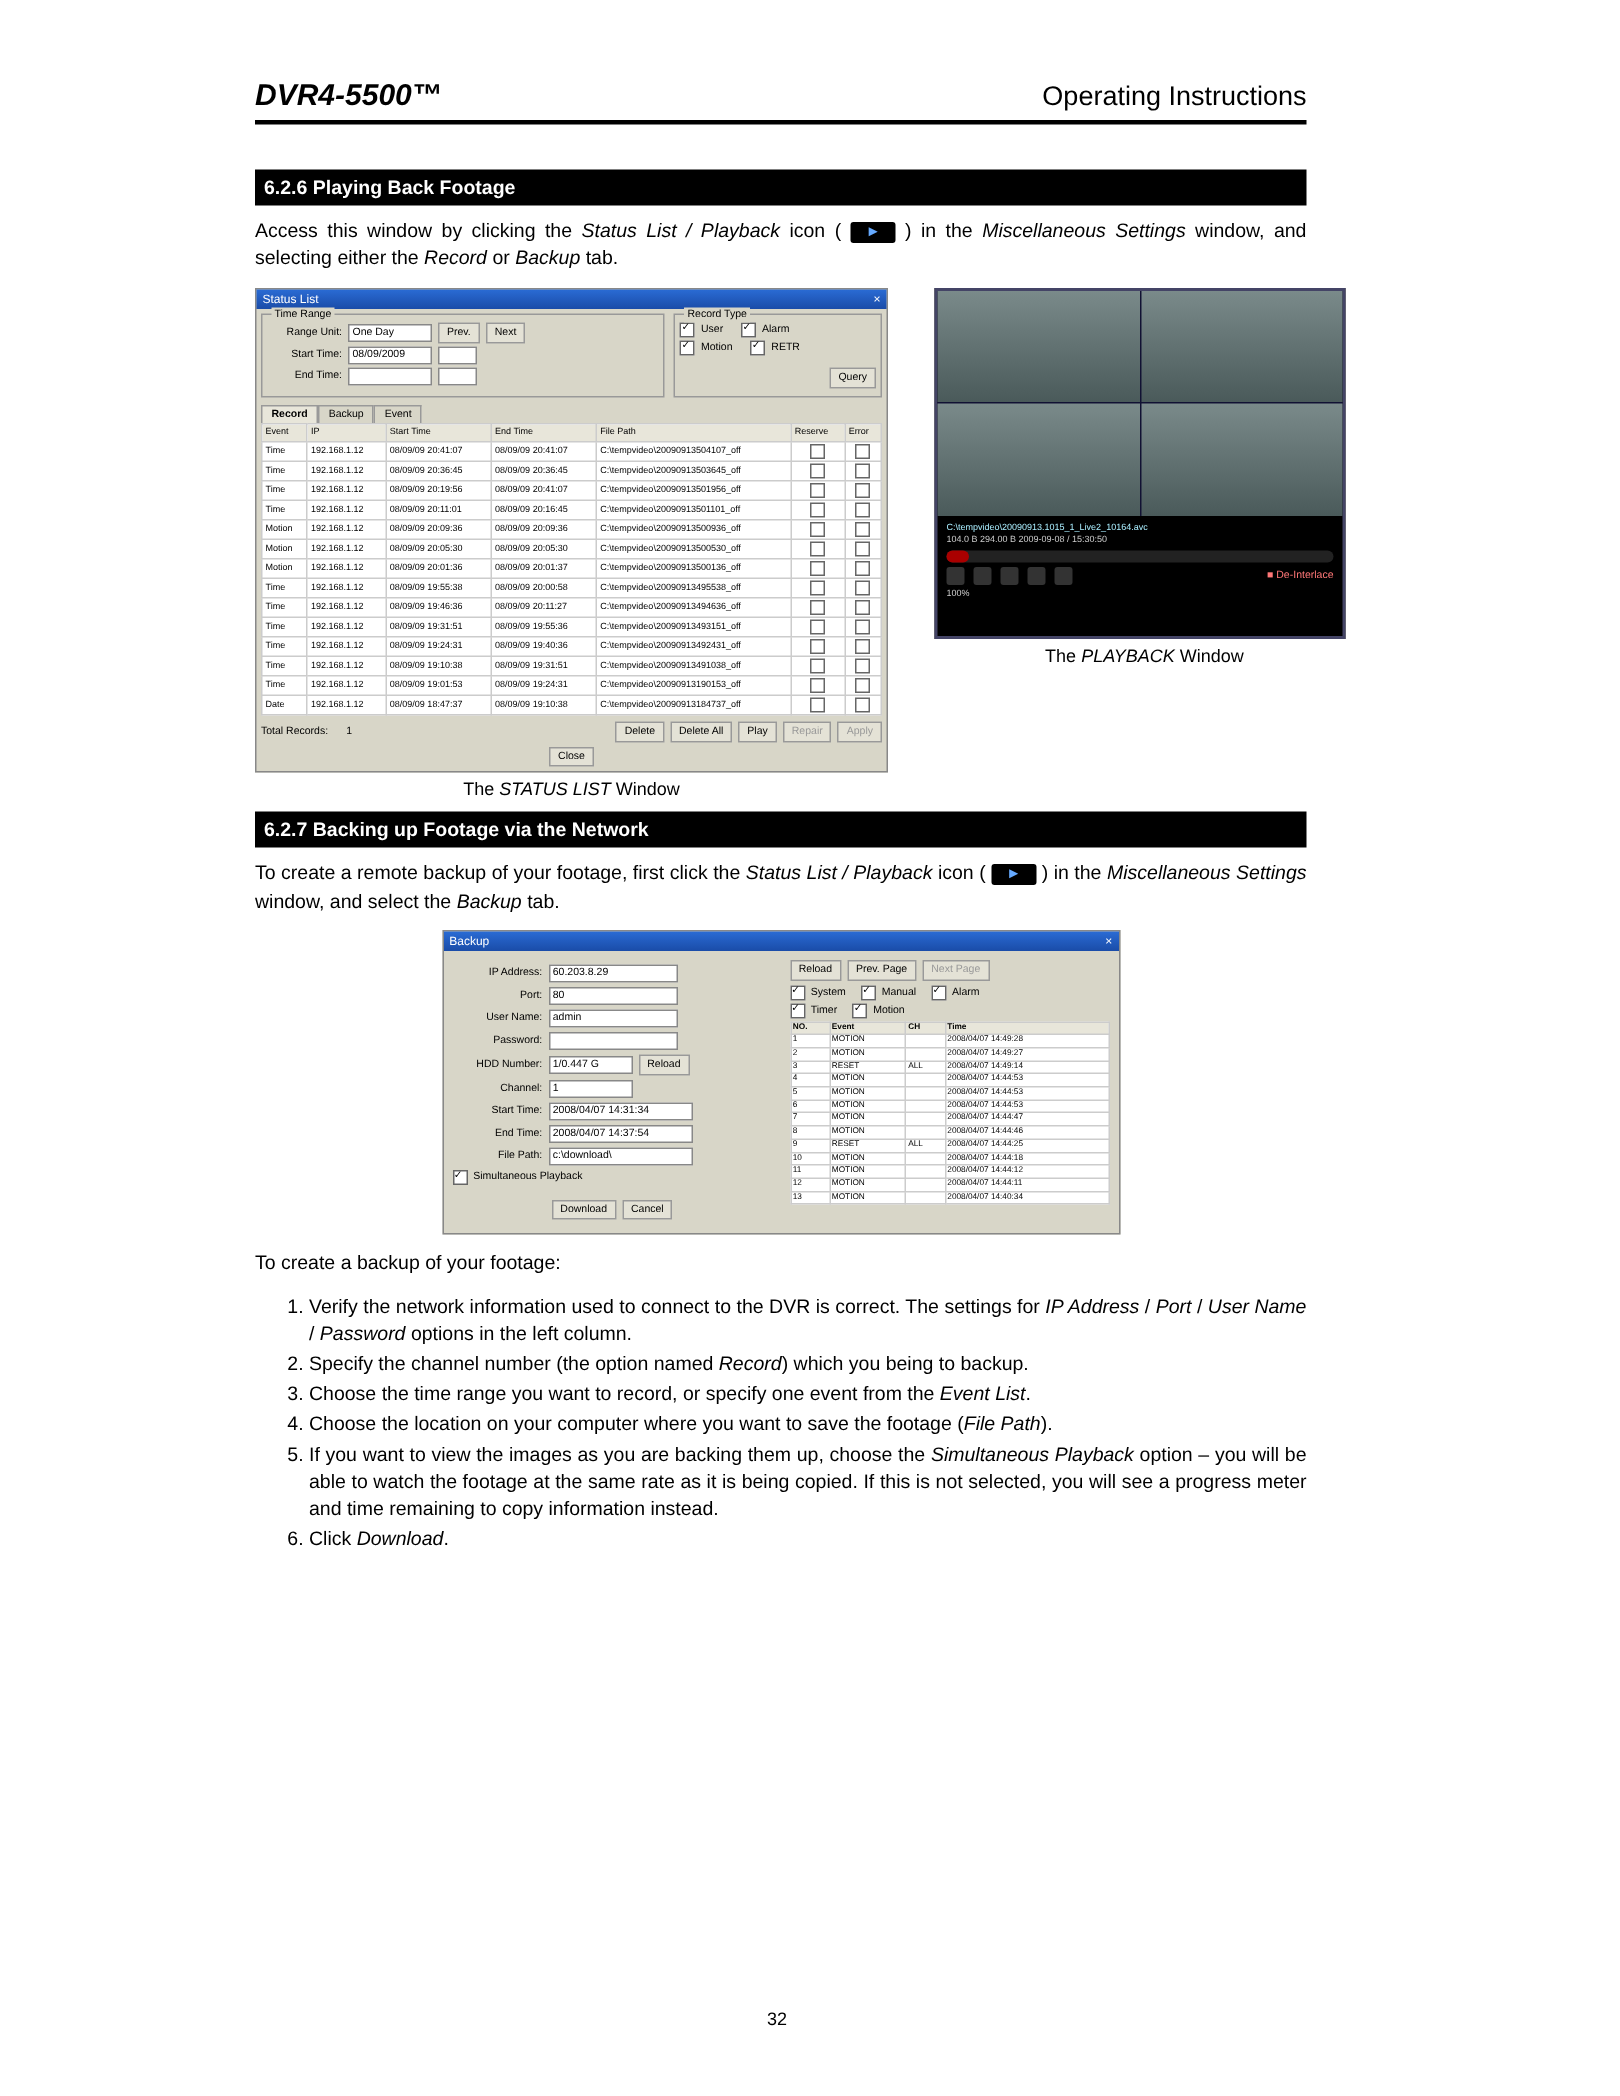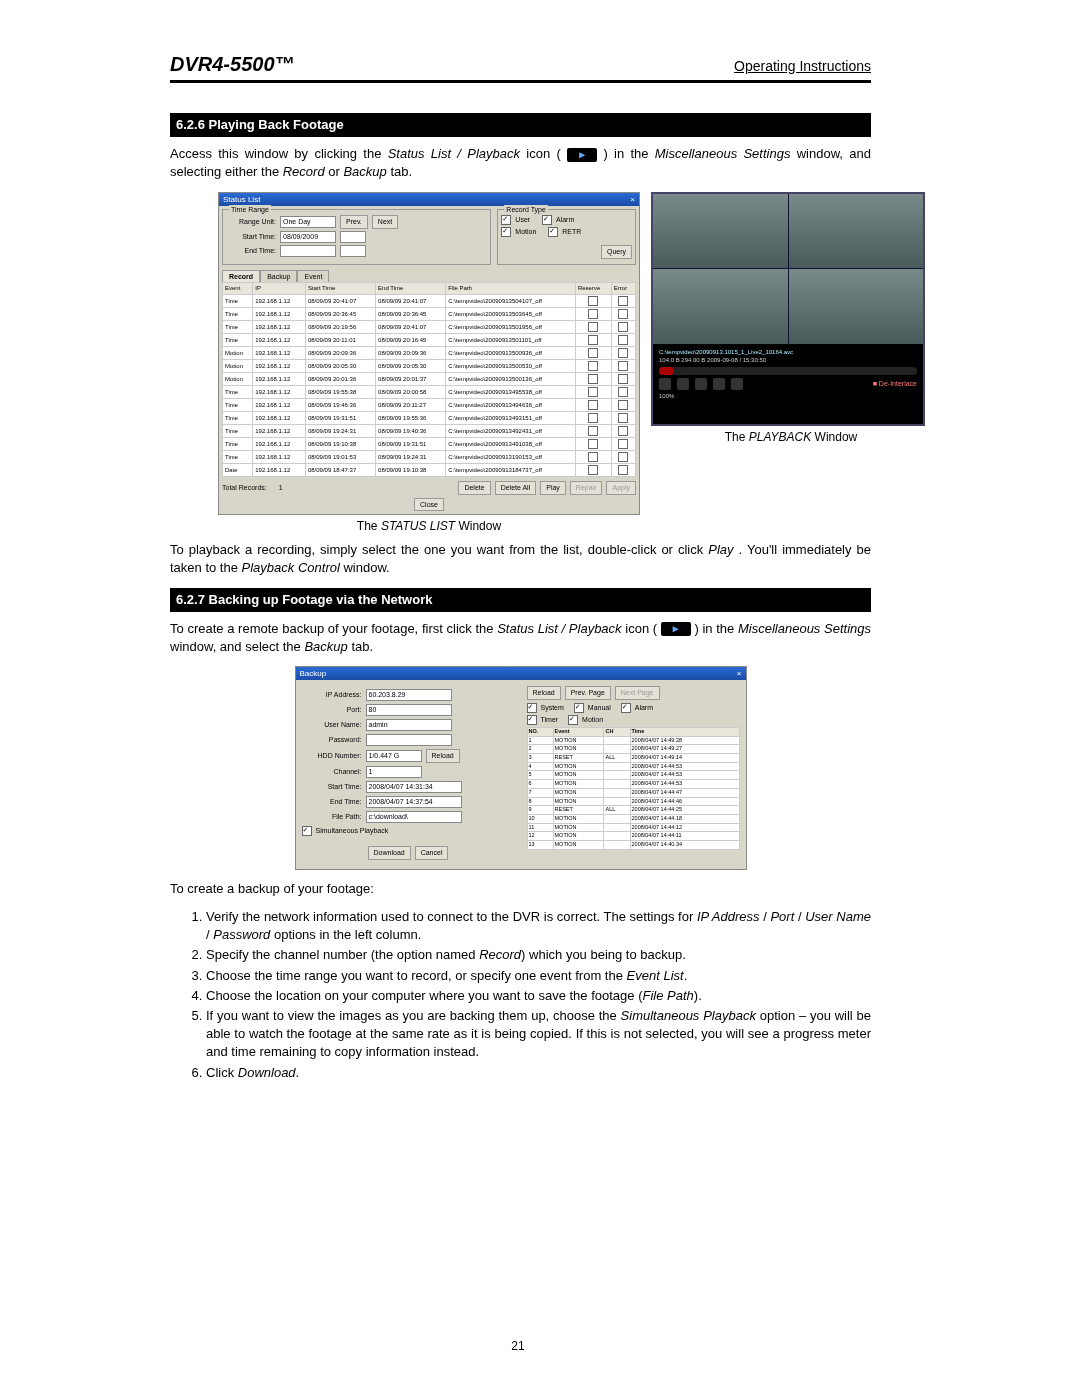--- a/index.html
+++ b/index.html
@@ -25,22 +25,21 @@
     border-bottom: 3px solid #000;
     padding-bottom: 2px;
     margin-bottom: 30px;
   }
   .header-left {
     font-weight: bold;
     font-style: italic;
     font-size: 20px;
   }
   .header-right {
-    font-size: 14px;
-    text-decoration: underline;
+    font-size: 18px;
   }
   .section-bar {
     background: #000;
     color: #fff;
     font-weight: bold;
     font-size: 13px;
     padding: 3px 6px;
     margin: 6px 0 8px 0;
   }
   .para {
@@ -61,23 +60,23 @@
   .icon-inline::after {
     content: "►";
     color: #6af;
     font-size: 10px;
     position: absolute;
     left: 50%; top: 50%;
     transform: translate(-50%, -50%);
   }
   .fig-row {
     display: flex;
+    gap: 20px;
     align-items: flex-start;
     margin-bottom: 6px;
-    margin-left: 48px;
   }
   .fig-col { flex: 1; text-align: center; }
   .caption { font-size: 12px; margin-top: 3px; text-align: center; }
 
   
   .win-status {
     width: 420px;
     background: #d8d6c8;
     border: 1px solid #888;
     font-size: 7px;
@@ -472,27 +471,20 @@
             <span class="ci"></span>
             <span class="ded">■ <span>De-Interlace</span></span>
           </div>
           <div style="font-size:6px;margin-top:2px;">100%</div>
         </div>
       </div>
       <div class="caption">The <em>PLAYBACK</em> Window</div>
     </div>
   </div>
 
-  <div class="para">
-    <span>To playback a recording, simply select the one you want from the list, double-click or click </span>
-    <em>Play</em>
-    <span>. You'll immediately be taken to the </span>
-    <em>Playback Control</em>
-    <span> window.</span>
-  </div>
 
   <div class="section-bar">6.2.7 Backing up Footage via the Network</div>
 
   <div class="para">
     <span>To create a remote backup of your footage, first click the </span>
     <em>Status List / Playback</em>
     <span> icon (</span>
     <span class="icon-inline"></span>
     <span>) in the </span>
     <em>Miscellaneous Settings</em>
@@ -678,14 +670,14 @@
       <span>Choose the location on your computer where you want to save the footage (</span><em>File Path</em><span>).</span>
     </li>
     <li>
       <span>If you want to view the images as you are backing them up, choose the </span><em>Simultaneous Playback</em><span> option – you will be able to watch the footage at the same rate as it is being copied. If this is not selected, you will see a progress meter and time remaining to copy information instead.</span>
     </li>
     <li>
       <span>Click </span><em>Download</em><span>.</span>
     </li>
   </ol>
 
-  <div class="page-num">21</div>
+  <div class="page-num">32</div>
 </div>
 
 </body></html>

